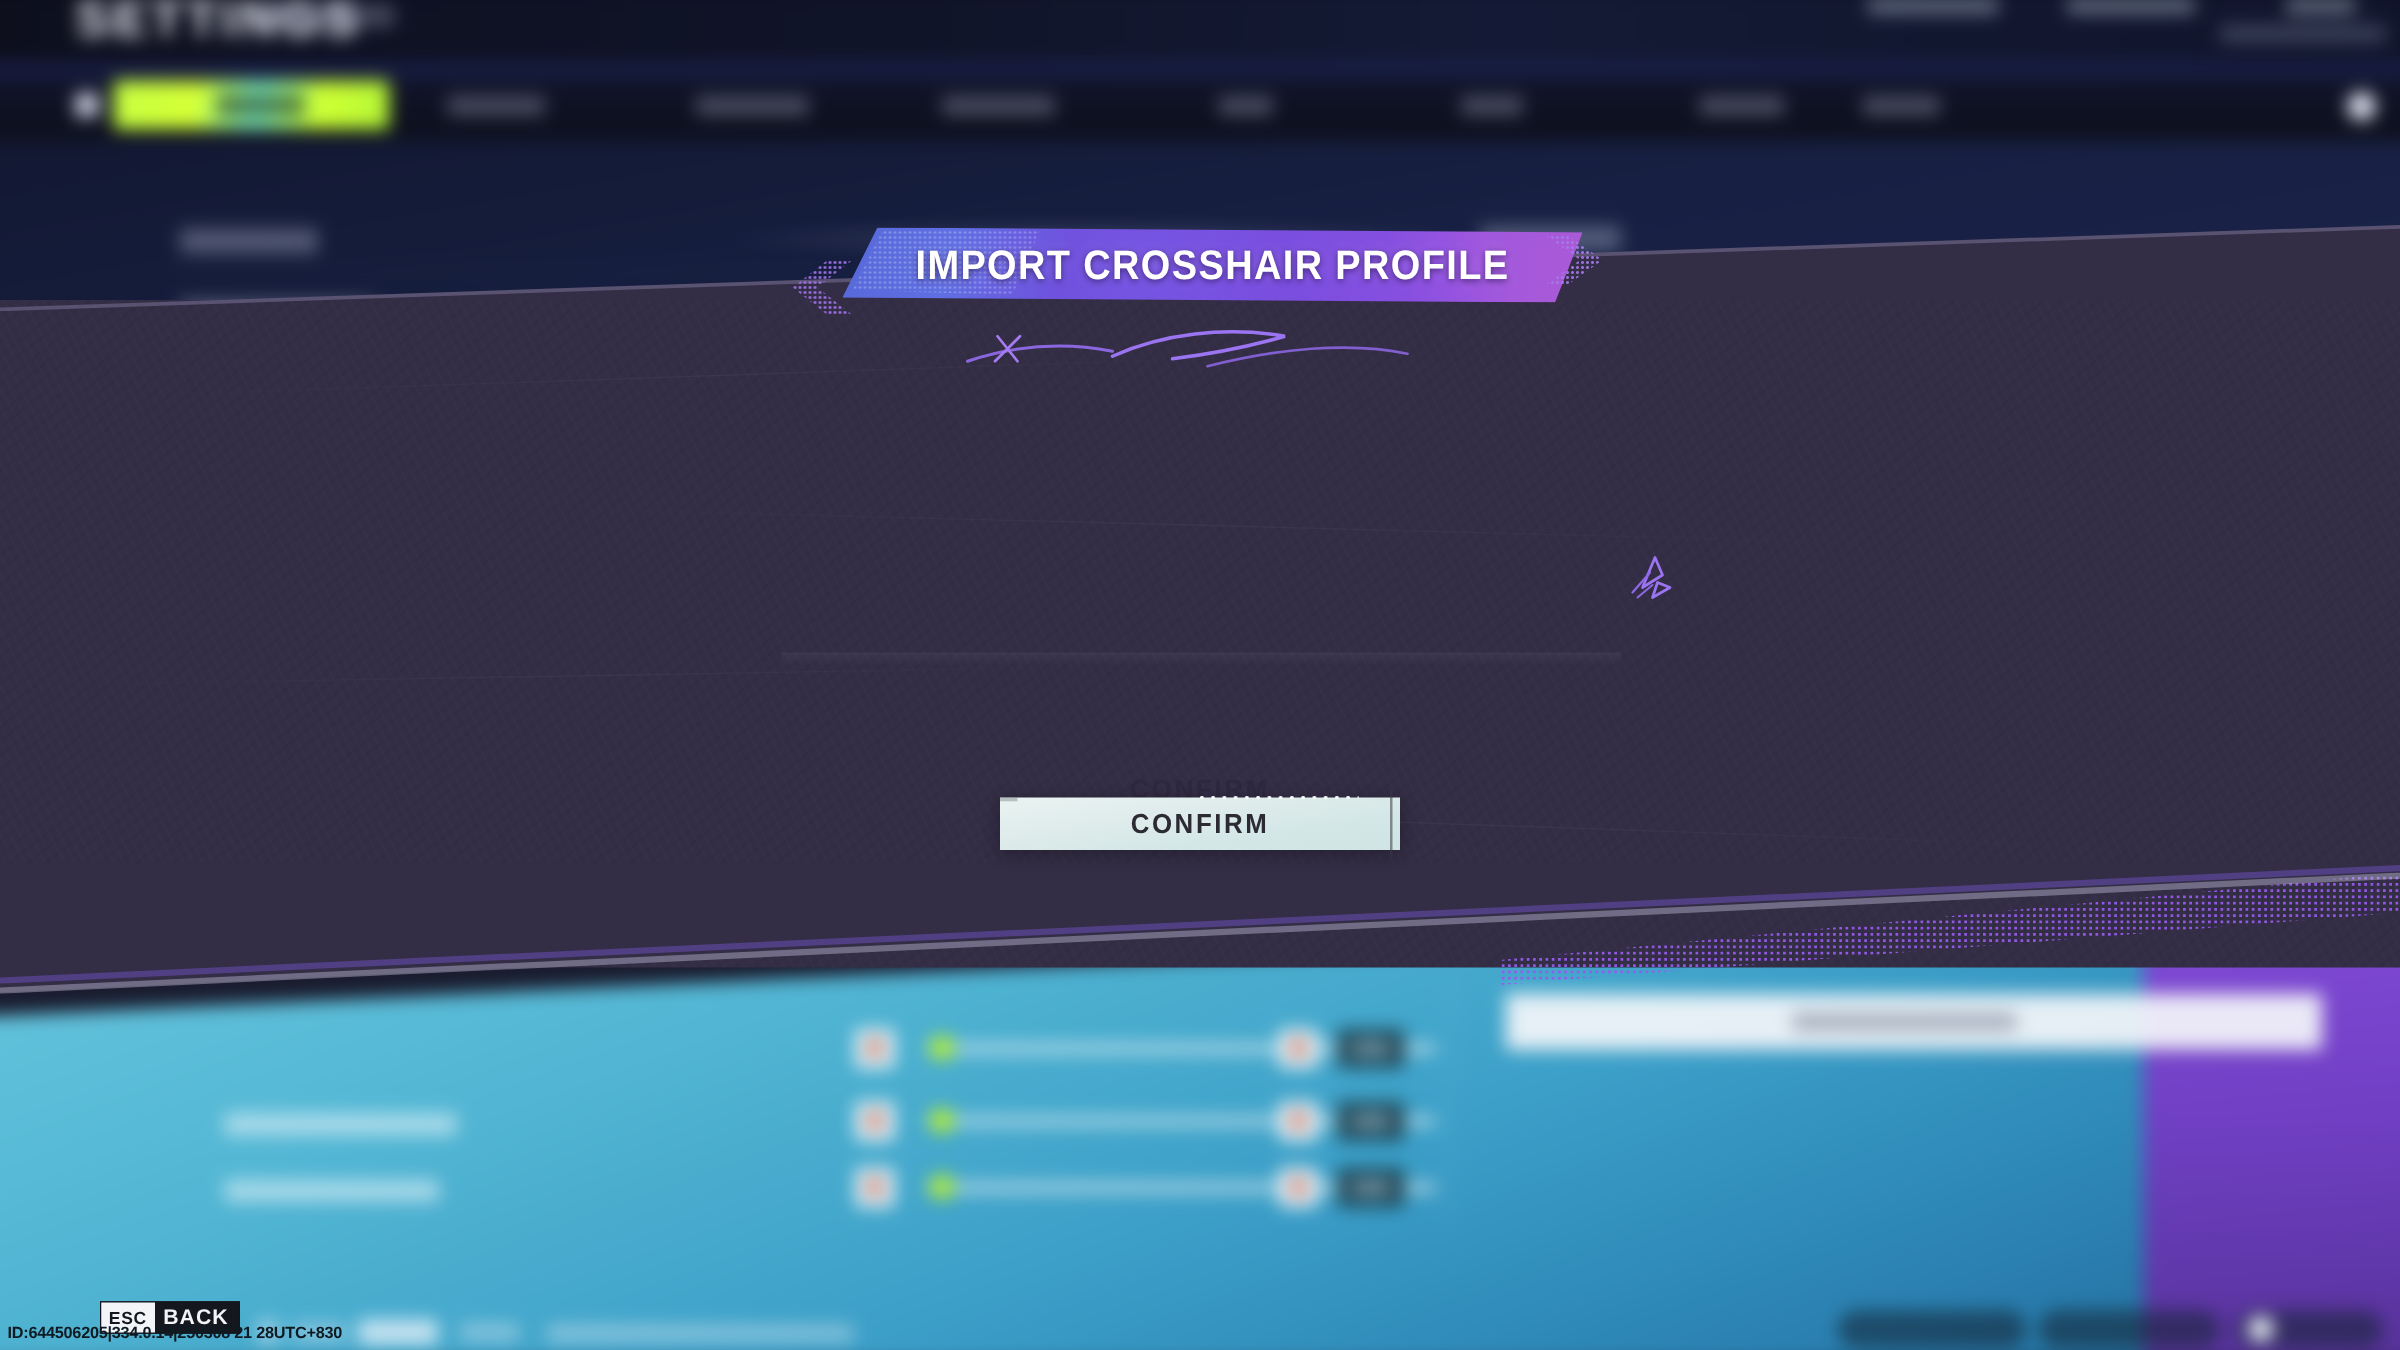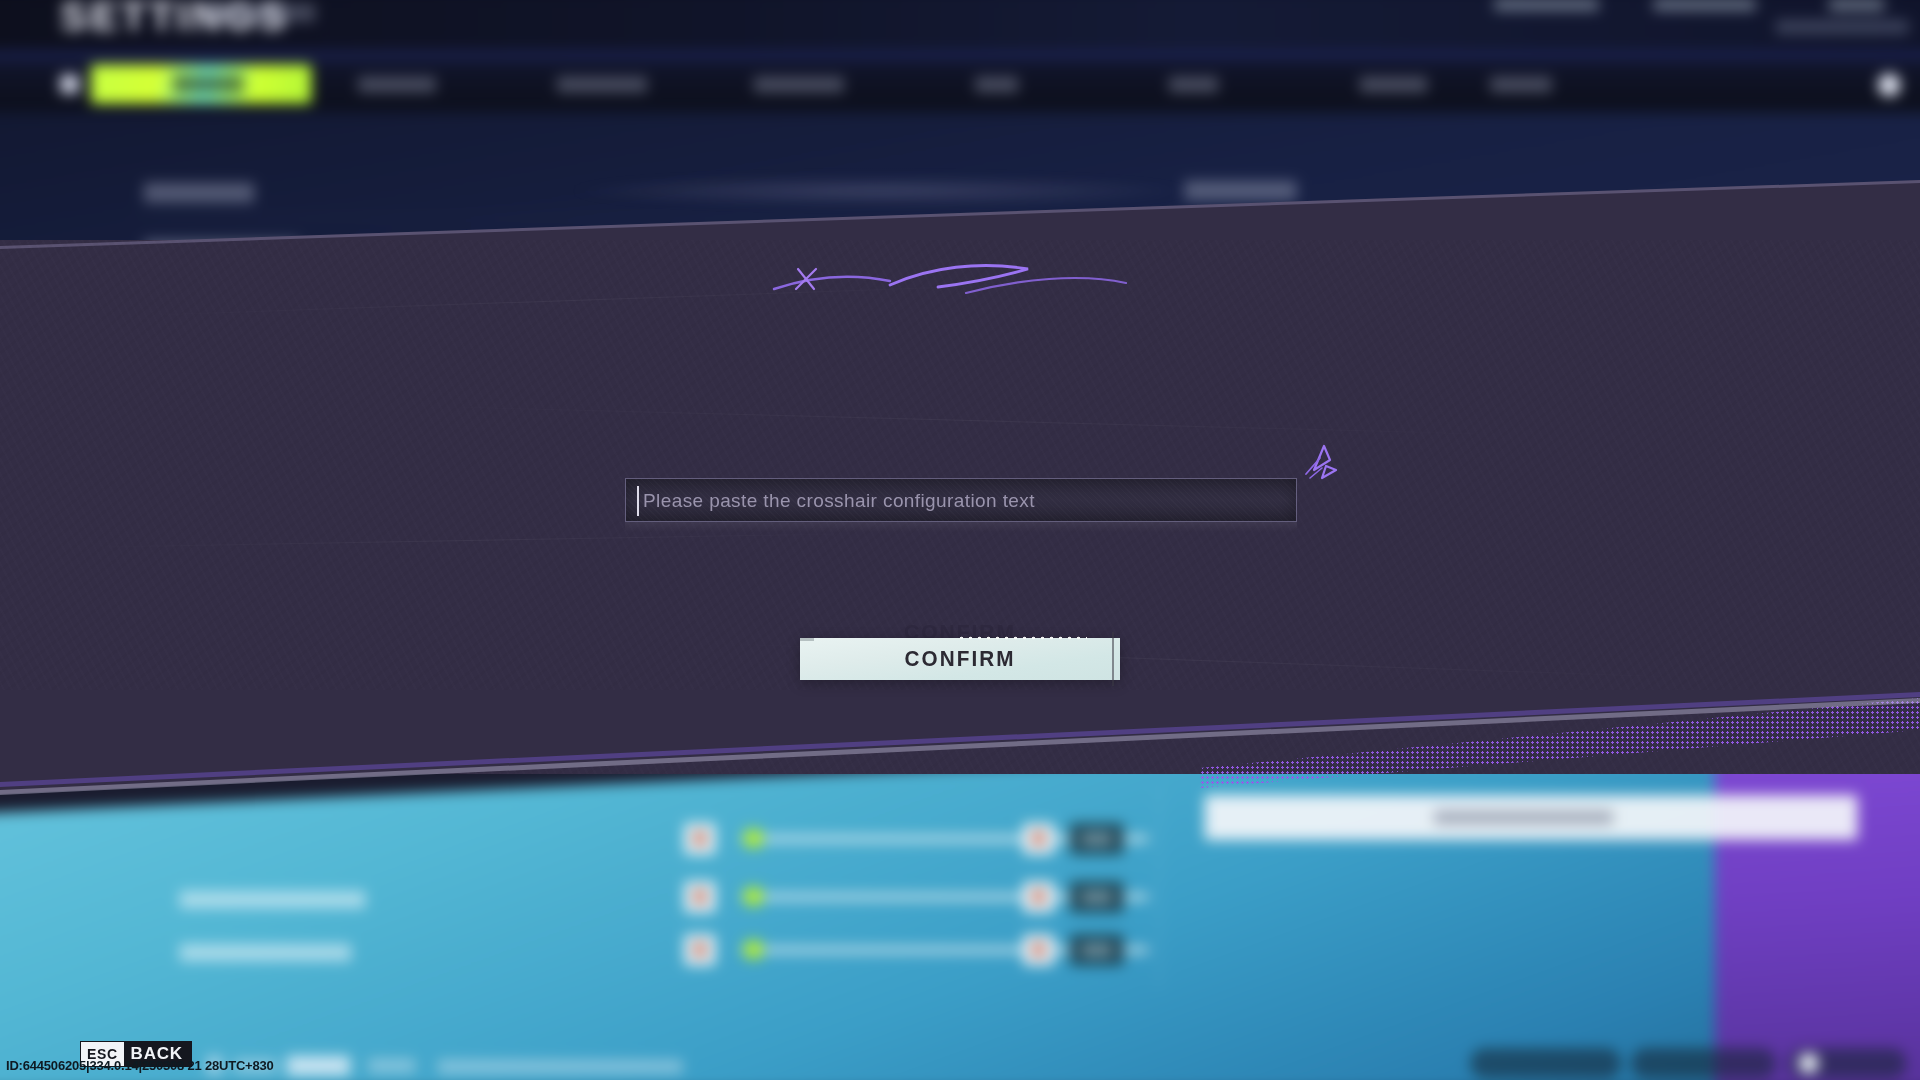--- a/index.html
+++ b/index.html
@@ -447,41 +447,44 @@
       <div class="modal-streak" style="left:700px; top:420px; width:1000px; transform:rotate(2deg);"></div>
     </div>
     <div class="modal-top-edge"></div>
     <div class="modal-top-glow"></div>
 
     <div class="modal-bot-cut"></div>
     <div class="modal-bot-glowline"></div>
     <div class="modal-bot-halftone"></div>
     <div class="modal-bot-edge"></div>
 
+    <div class="title-wrap">
+      <div class="title-left-chev"></div>
+      <div class="title-banner"></div>
+      <div class="title-banner-shine"></div>
+      <div class="title-banner-dots"></div>
+      <div class="title-right-chev"></div>
+      <div class="title-text">IMPORT CROSSHAIR PROFILE</div>
+    </div>
 
     <svg class="squiggle" style="left:770px; top:255px;" width="360" height="45" viewBox="0 0 360 45">
       <path d="M4 34 C 40 22, 80 18, 120 26" stroke="#8f6ae8" stroke-width="2.4" fill="none" stroke-linecap="round" opacity=".95"></path>
       <path d="M28 14 L 44 34" stroke="#a47bf0" stroke-width="2.2" fill="none" stroke-linecap="round"></path>
       <path d="M46 14 L 26 34" stroke="#a47bf0" stroke-width="2.2" fill="none" stroke-linecap="round"></path>
       <path d="M120 30 C 160 12, 210 6, 258 14 C 230 22, 200 28, 168 32" stroke="#9b74f2" stroke-width="2.8" fill="none" stroke-linecap="round"></path>
       <path d="M196 38 C 250 24, 310 18, 356 28" stroke="#8e68e6" stroke-width="2.2" fill="none" stroke-linecap="round" opacity=".85"></path>
     </svg>
 
     <svg class="sparkle" width="44" height="44" viewBox="0 0 44 44">
       <path d="M24 6 L 30 20 L 14 30 Z" stroke="#9b74f2" stroke-width="2.2" fill="none" stroke-linejoin="round"></path>
       <path d="M26 26 L 36 30 L 22 38 Z" stroke="#9b74f2" stroke-width="2.2" fill="none" stroke-linejoin="round"></path>
       <path d="M6 34 L 20 18" stroke="#8e68e6" stroke-width="1.8" stroke-linecap="round"></path>
       <path d="M10 38 L 22 28" stroke="#8e68e6" stroke-width="1.6" stroke-linecap="round"></path>
     </svg>
 
-    <div class="input-field">
-      <div class="input-field-hatch"></div>
-      <div class="input-caret"></div>
-      <div class="input-placeholder">Please paste the crosshair configuration text</div>
-    </div>
     <div class="input-underglow"></div>
 
     <div class="confirm-shadowtxt">CONFIRM</div>
     <div class="confirm-btn">
       <span class="confirm-btn-label">CONFIRM</span>
     </div>
     <div class="confirm-dotline"></div>
     <div class="confirm-btn-corner-tl"></div>
     <div class="confirm-btn-tick"></div>
   </div>

